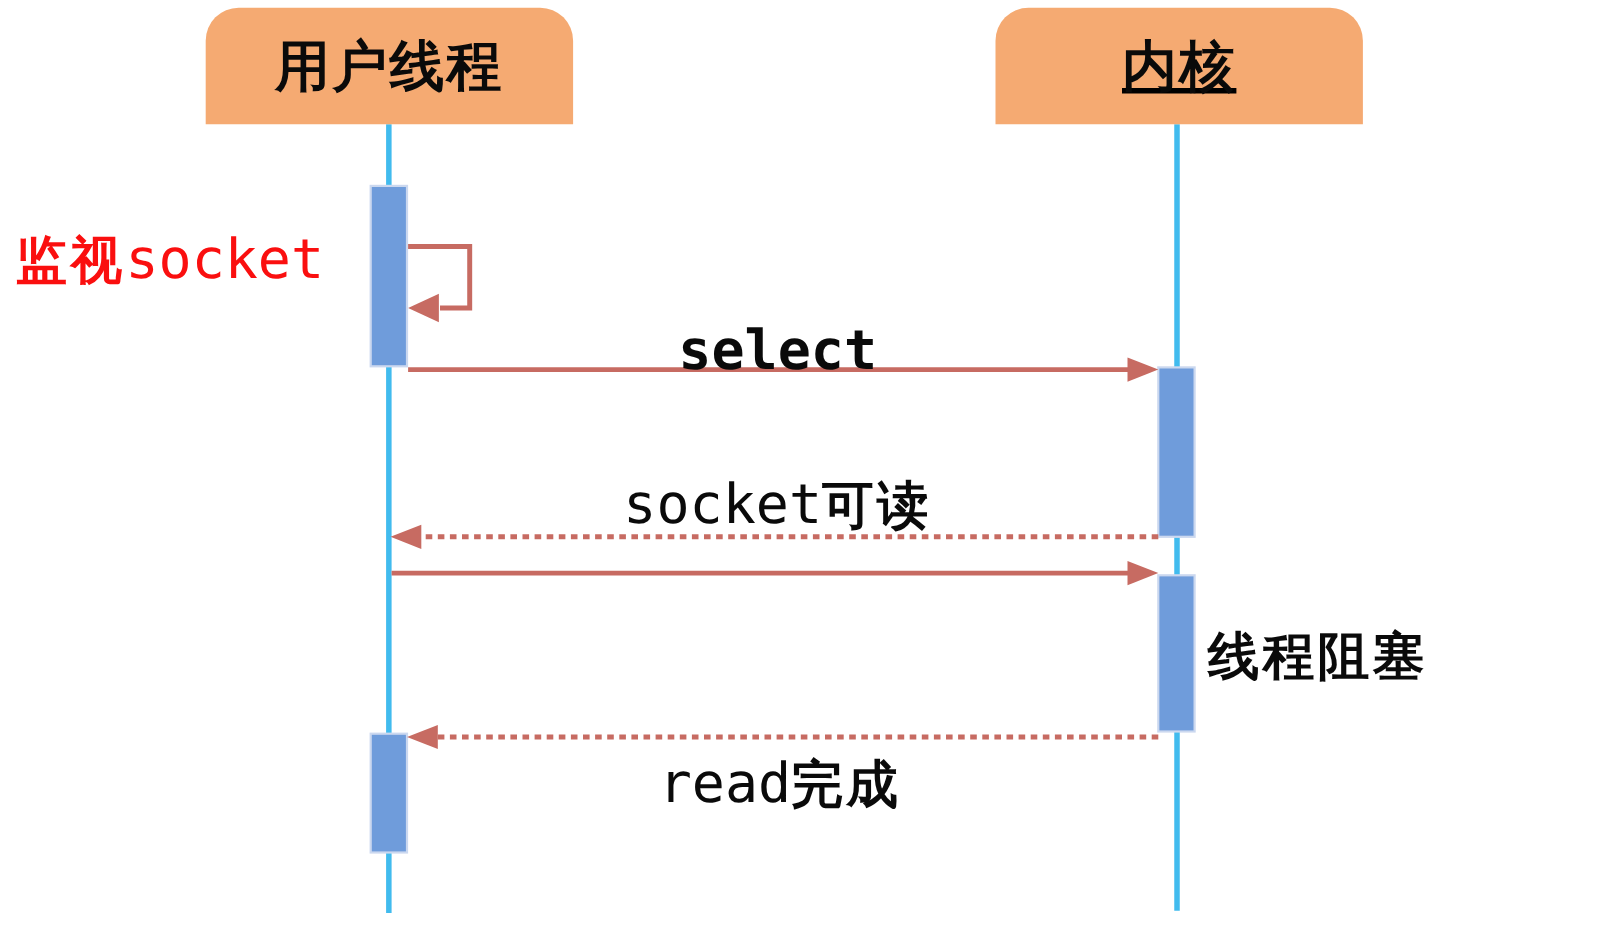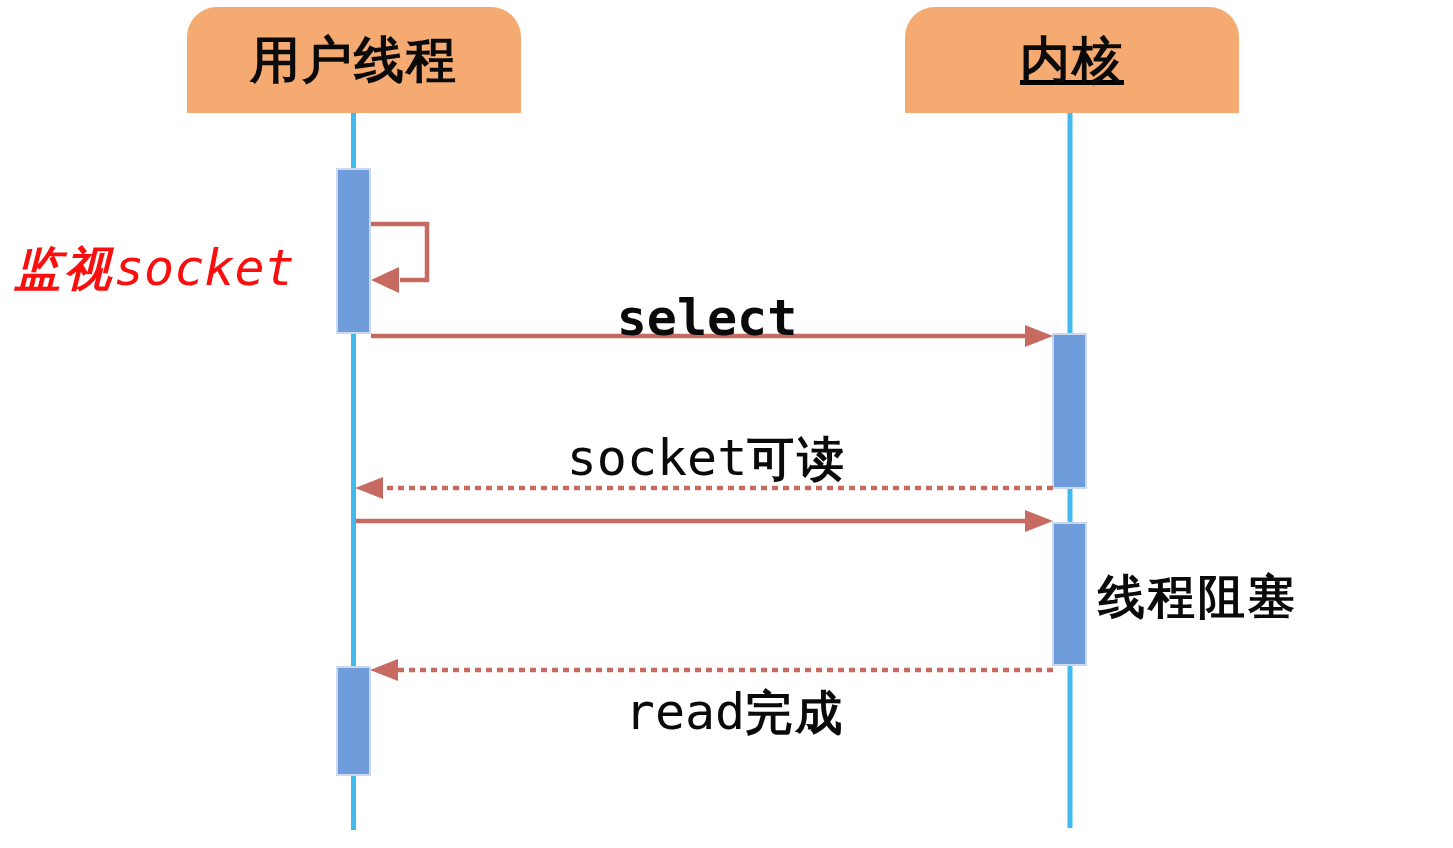--- a/index.html
+++ b/index.html
@@ -86,35 +86,35 @@
     <polygon class="arrow-head" points="370,670 398,659 398,681"></polygon>
   </svg>
 
   <div class="actor-box actor1">
     <span class="actor-label">用户线程</span>
   </div>
   <div class="actor-box actor2">
     <span class="actor-label">内核</span>
   </div>
 
-  <div class="lbl red" style="left:14px;top:240px;font-style:italic;">
+  <div class="lbl red" style="left:14px;top:208px;">
     <span class="cjk">监视</span><span class="latin" style="color:var(--annotation-red);">socket</span>
   </div>
 
 
   <div class="lbl centered" style="left:707px;top:290px;font-weight:bold;">
     <span class="latin">select</span>
   </div>
 
   <div class="lbl centered" style="left:707px;top:430px;">
     <span class="latin">socket</span><span class="cjk">可读</span>
   </div>
 
 
-  <div class="lbl centered" style="left:709px;top:684px;margin-left:26px;">
+  <div class="lbl centered" style="left:709px;top:684px;">
     <span class="latin">read</span><span class="cjk">完成</span>
   </div>
 
 
   <div class="lbl" style="left:1098px;top:570px;">
     <span class="cjk">线程阻塞</span>
   </div>
 
 </div>
 

